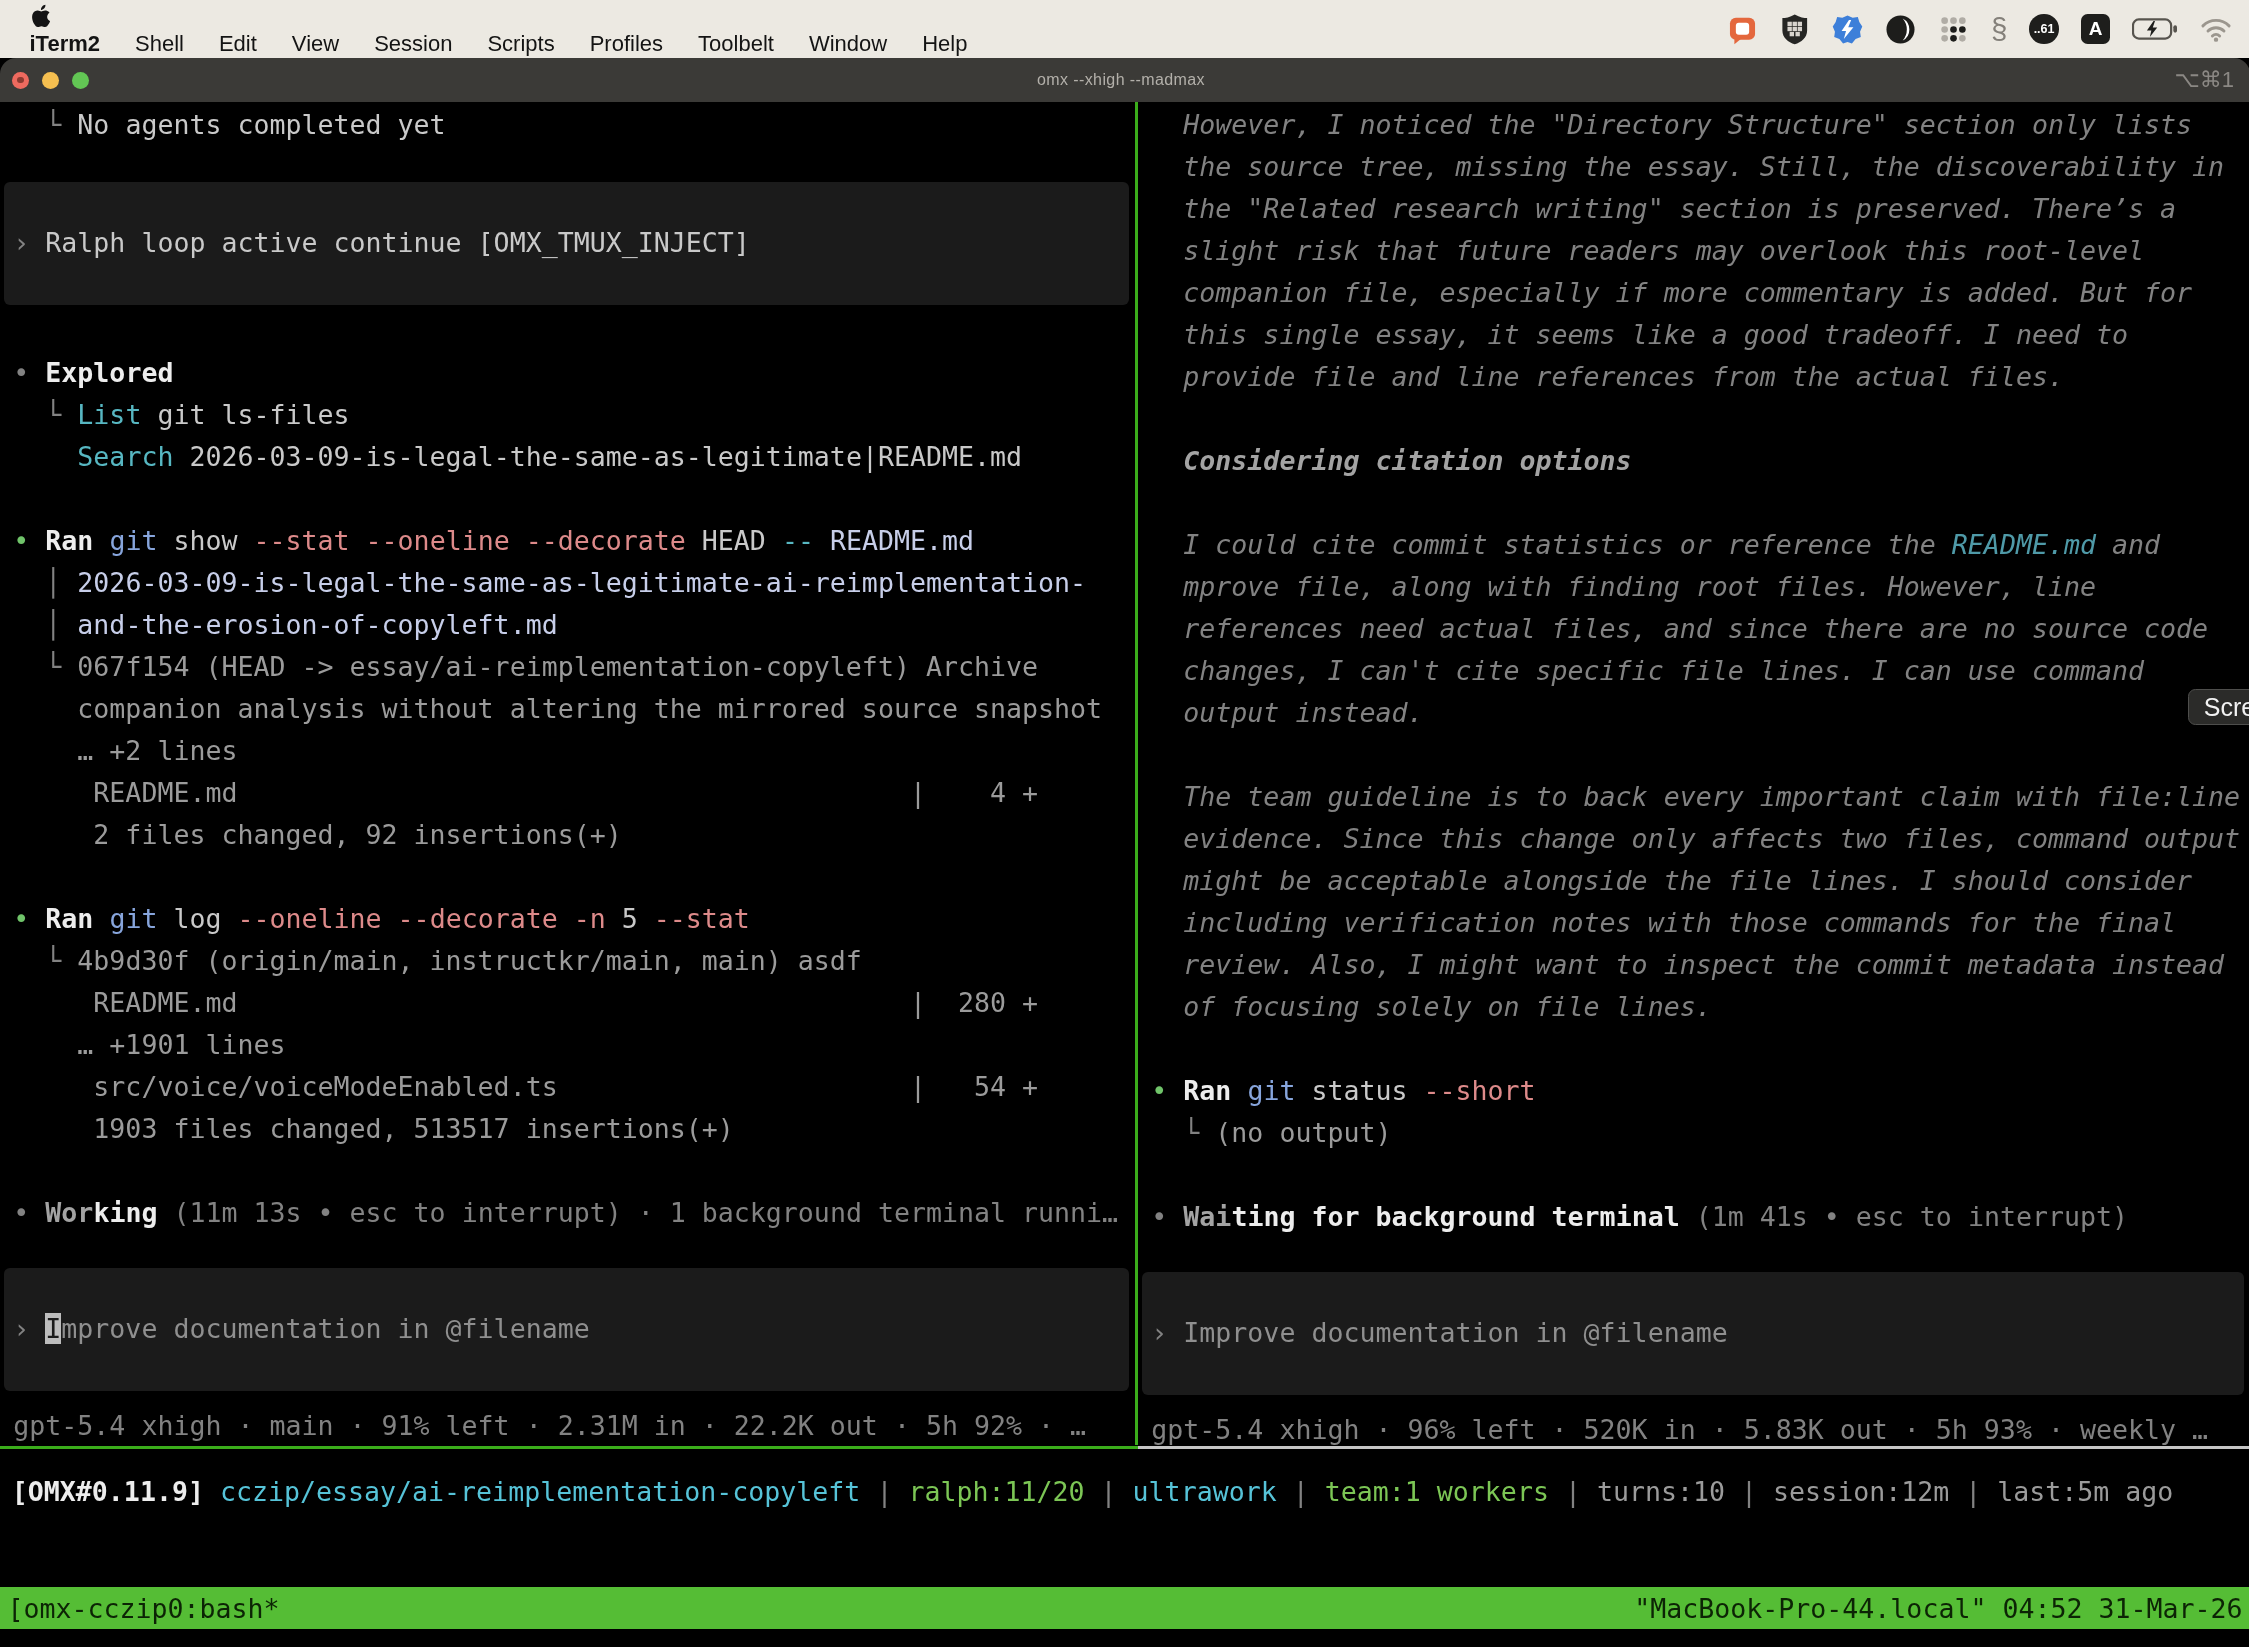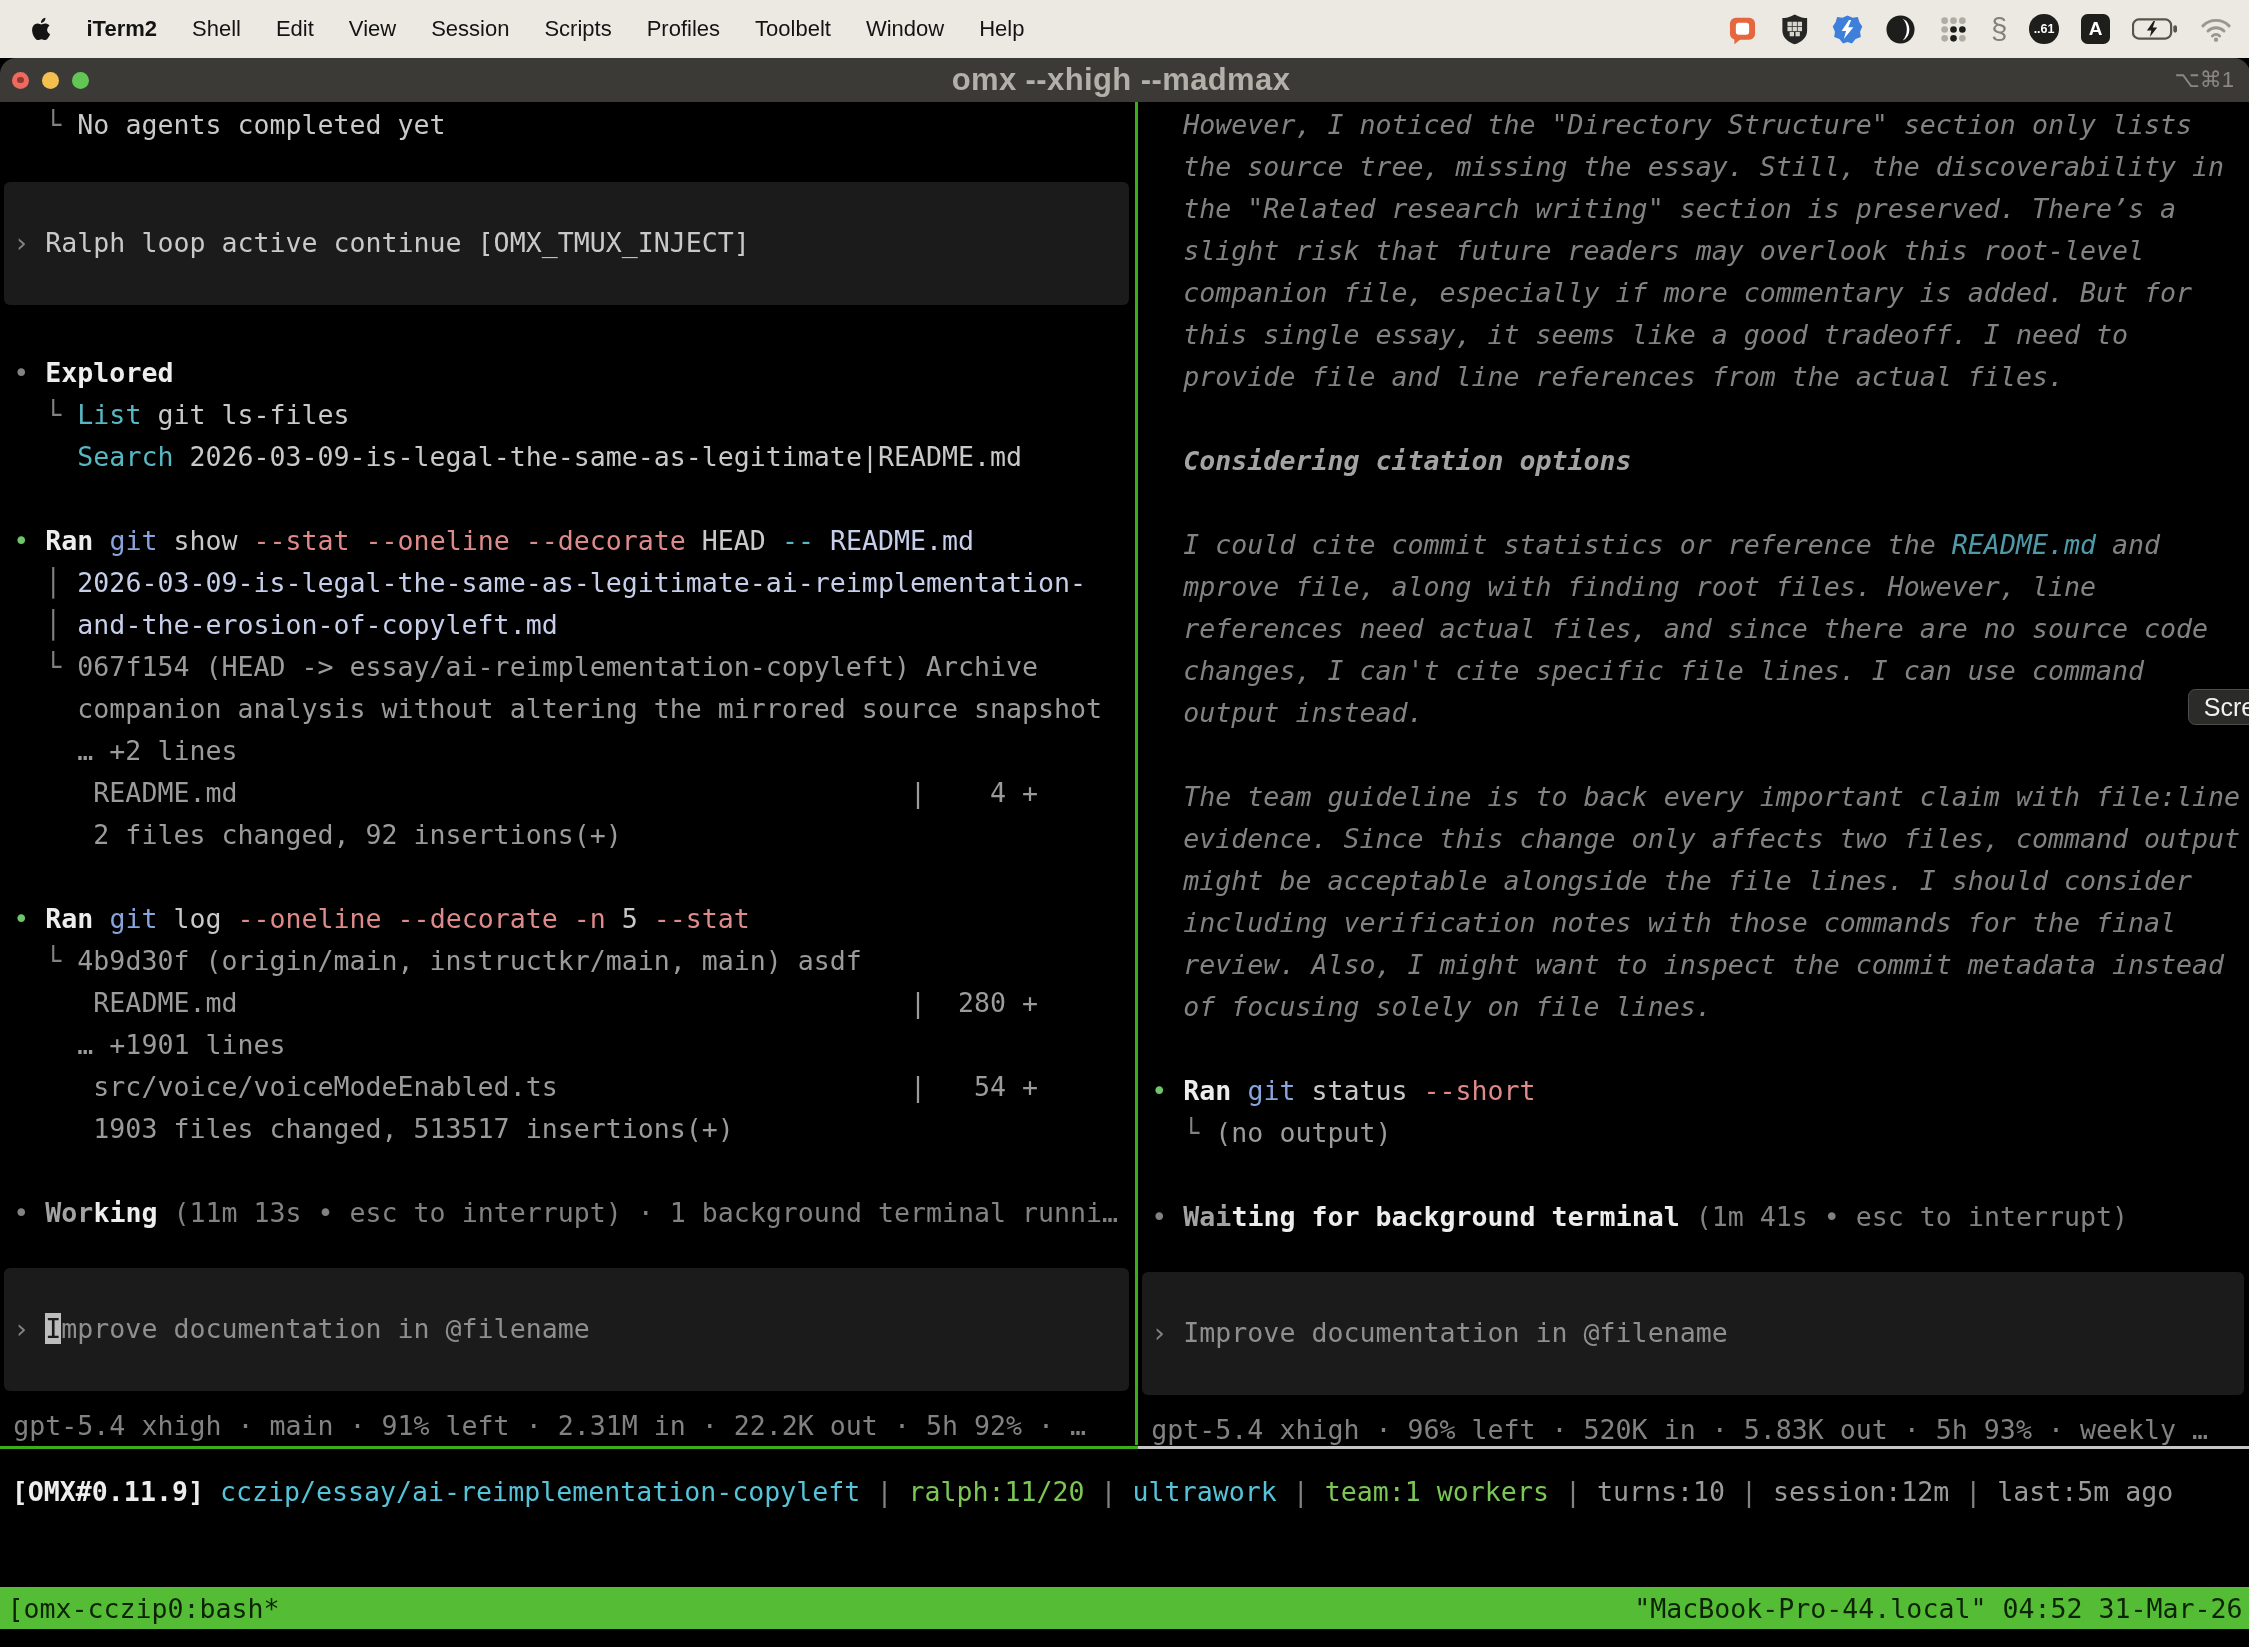--- a/index.html
+++ b/index.html
@@ -6,21 +6,21 @@
   body{
     width:2250px;height:1648px;overflow:hidden;position:relative;
     background:#000;font-family:"Liberation Sans",sans-serif;
   }
   
   .menubar{
     position:absolute;top:0;left:0;width:2250px;height:58px;
     background:#ece9e2;display:flex;align-items:center;justify-content:space-between;
     z-index:30;
   }
-  .menubar-left{display:flex;align-items:center;padding-left:29.5px;}
+  .menubar-left{display:flex;align-items:flex-start;padding-left:29.5px;flex-direction:column;}
   .apple{width:25px;height:29.5px;margin-right:32px;display:flex;align-items:center;}
   .menu-item{
     font-size:22px;color:#141414;margin-right:35px;white-space:nowrap;
   }
   .menu-item.bold{font-weight:bold;}
   .menubar-right{display:flex;align-items:center;gap:22px;padding-right:17.7px;}
   .sicon{display:flex;align-items:center;justify-content:center;height:35px;}
   .badge61{
     width:29.5px;height:29.5px;border-radius:50%;background:#1e1e1c;color:#fff;
     display:flex;align-items:center;justify-content:center;font-size:12.5px;font-weight:bold;
@@ -41,21 +41,21 @@
     display:flex;align-items:center;
   }
   .traffic{display:flex;gap:13.3px;padding-left:11.8px;}
   .tl{width:17px;height:17px;border-radius:50%;position:relative;}
   .tl.red{background:#ee6a5f;}
   .tl.red::after{content:"";position:absolute;left:5.2px;top:5.2px;width:6.6px;height:6.6px;border-radius:50%;background:#8c3a30;}
   .tl.yellow{background:#f5bf50;}
   .tl.green{background:#62c654;}
   .wtitle{
     position:absolute;left:0;right:8px;text-align:center;
-    font-size:31px;font-weight:700;color:#b3b0aa;letter-spacing:0.4px;
+    font-size:16px;font-weight:400;color:#b3b0aa;letter-spacing:0.4px;
   }
   .wshortcut{position:absolute;right:16px;font-size:22px;color:#8b8884;}
   
   .pane{
     position:absolute;top:44px;height:1343px;overflow:hidden;
     font-family:"DejaVu Sans Mono",monospace;font-size:26.6px;line-height:42px;
     padding-top:1.5px;box-sizing:border-box;
   }
   .pane-left{left:0;width:1135px;}
   .pane-right{left:1138px;width:1112px;}

